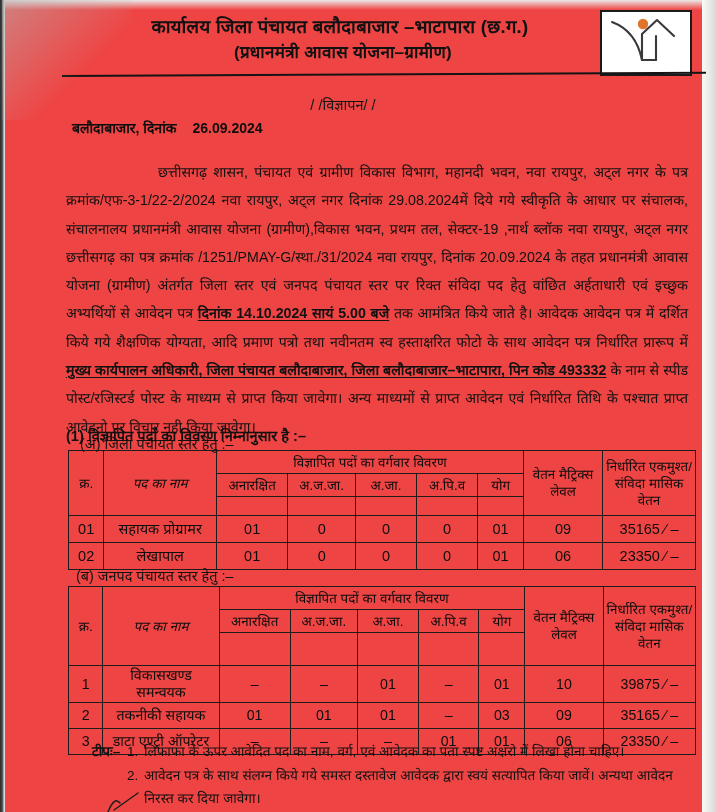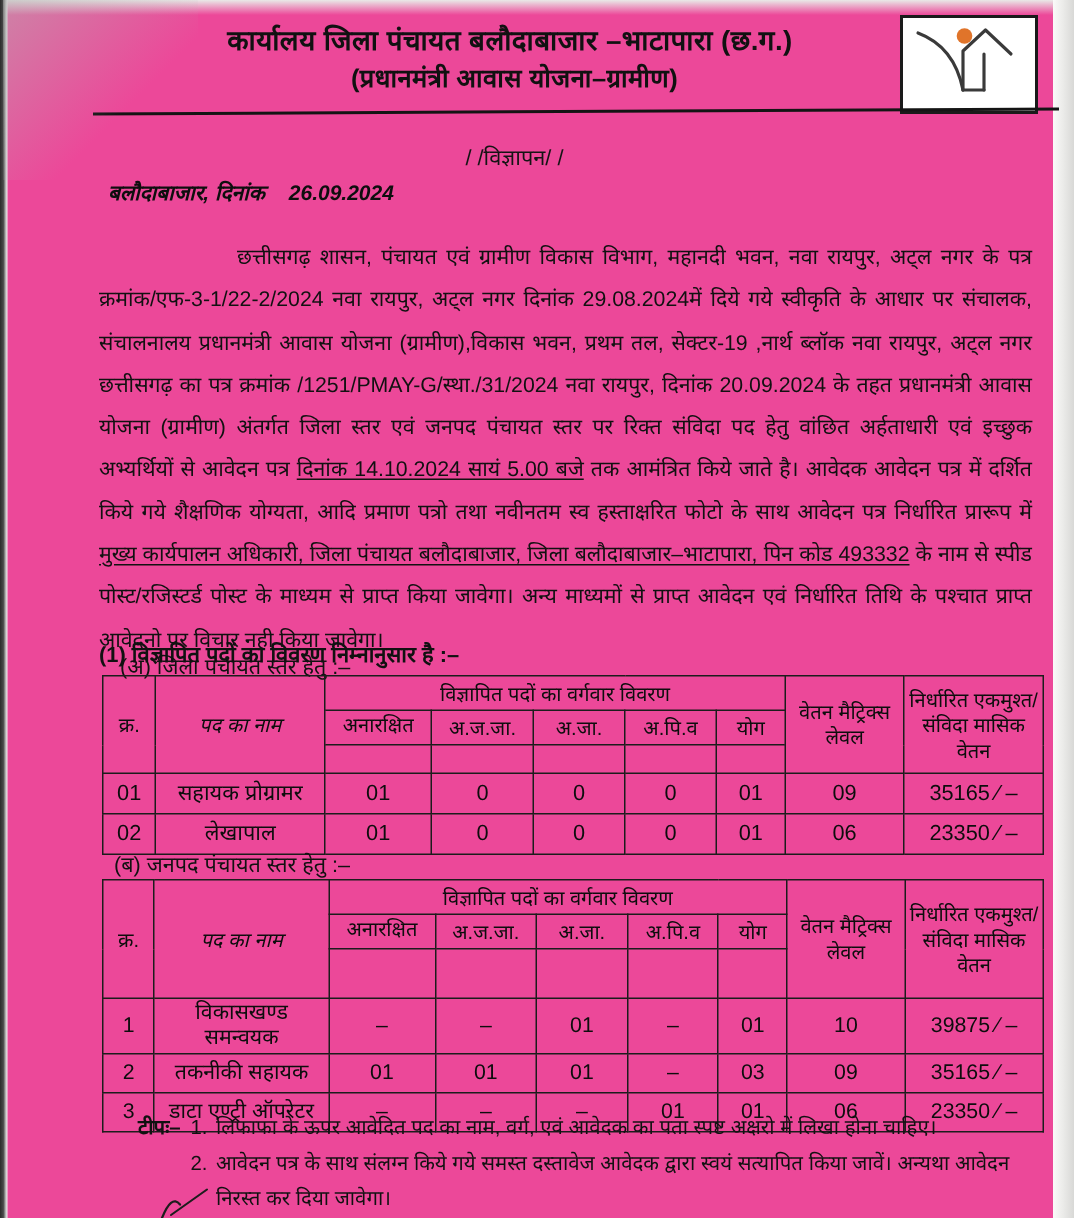--- a/index.html
+++ b/index.html
@@ -8,21 +8,21 @@
     padding: 0;
     background: #ffffff;
   }
   body {
     font-family: "Liberation Sans", "DejaVu Sans", sans-serif;
   }
   #page {
     position: relative;
     width: 716px;
     height: 812px;
-    background: #ec4899;
+    background: #ef4444;
     overflow: hidden;
     box-sizing: border-box;
   }
   
   .scan-left-edge {
     position: absolute;
     left: 0; top: 0;
     width: 5px; height: 812px;
     background: linear-gradient(to right, #2b2b2b 0%, #4a4a4a 45%, #c9c9c9 80%, #efefef 100%);
   }
@@ -98,36 +98,36 @@
     position: absolute;
     left: 72px; top: 118px;
     width: 610px;
     display: flex;
     justify-content: space-between;
     font-size: 14px;
     font-weight: bold;
     color: #0e0e0e;
   }
   .ref-left { letter-spacing: 0.2px; }
-  .ref-right { padding-right: 8px; font-style: italic; }
+  .ref-right { padding-right: 8px; }
   .ref-right .sp { display:inline-block; width: 16px; }
 
   
   .para {
     position: absolute;
     left: 66px; top: 158px;
     width: 622px;
     font-size: 14.2px;
     line-height: 28.3px;
     color: #111;
     text-align: justify;
     text-justify: inter-word;
   }
   .para .indent { display: inline-block; width: 92px; }
-  .bu { font-weight: normal; text-decoration: underline; text-underline-offset: 2px; }
+  .bu { font-weight: bold; text-decoration: underline; text-underline-offset: 2px; }
 
   .list-item-1 {
     position: absolute;
     left: 66px; top: 425px;
     font-size: 14.6px;
     font-weight: bold;
     color: #111;
   }
   .sub-a {
     position: absolute;
@@ -168,21 +168,21 @@
 
   #table2 { left: 68px; top: 586px; width: 628px; }
   #table2 td, #table2 th { height: 20px; }
   #table2 .datarow td { height: 23px; font-size: 14.2px; }
 
   .nm { font-size: 14.2px; }
 
   
   .c-sn  { width: 36px; }
   .c-post{ width: 132px; font-style: italic; }
-  .c-un  { width: 74px; font-family: Liberation Mono, monospace; }
+  .c-un  { width: 74px; }
   .c-st  { width: 70px; }
   .c-sc  { width: 66px; }
   .c-obc { width: 64px; }
   .c-tot { width: 50px; }
   .c-lvl { width: 90px; }
   .c-pay { width: 106px; }
 
   
   .notes {
     position: absolute;

